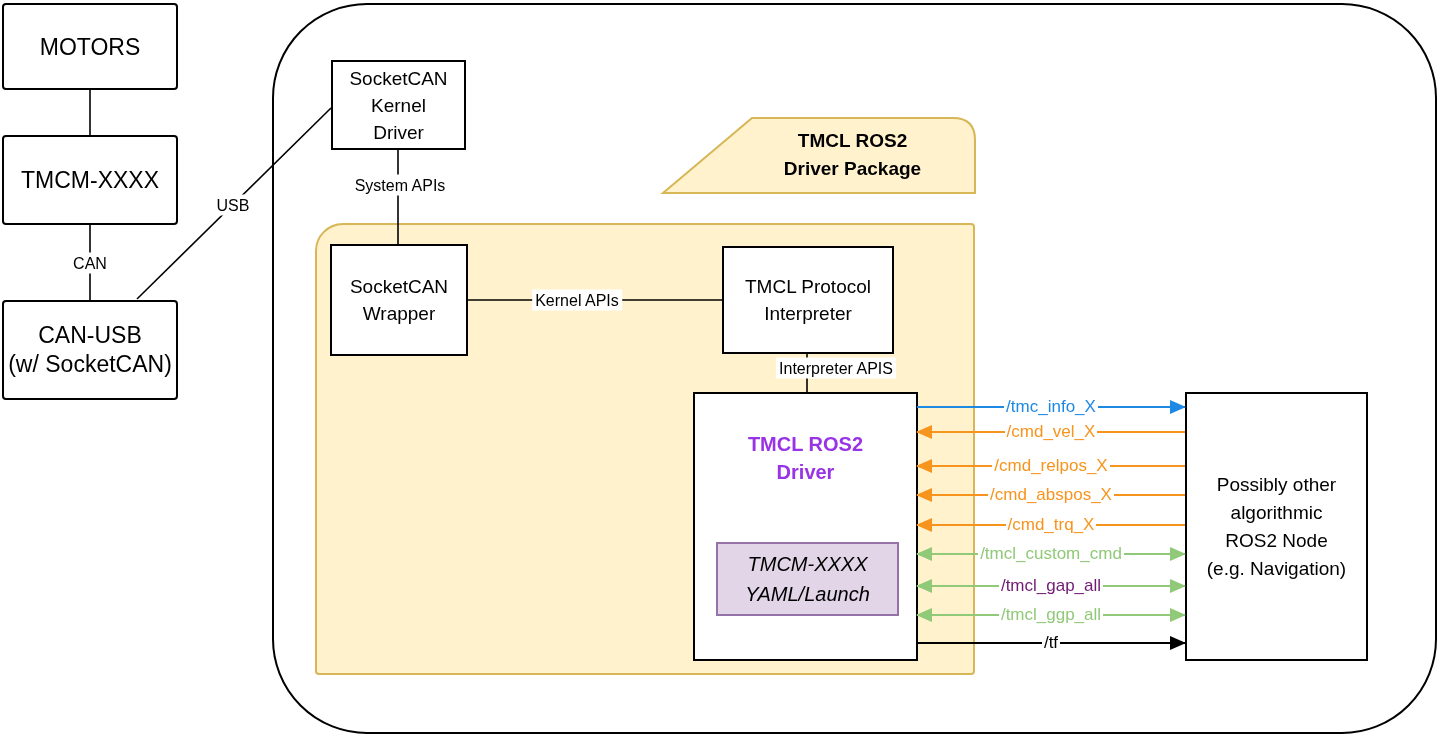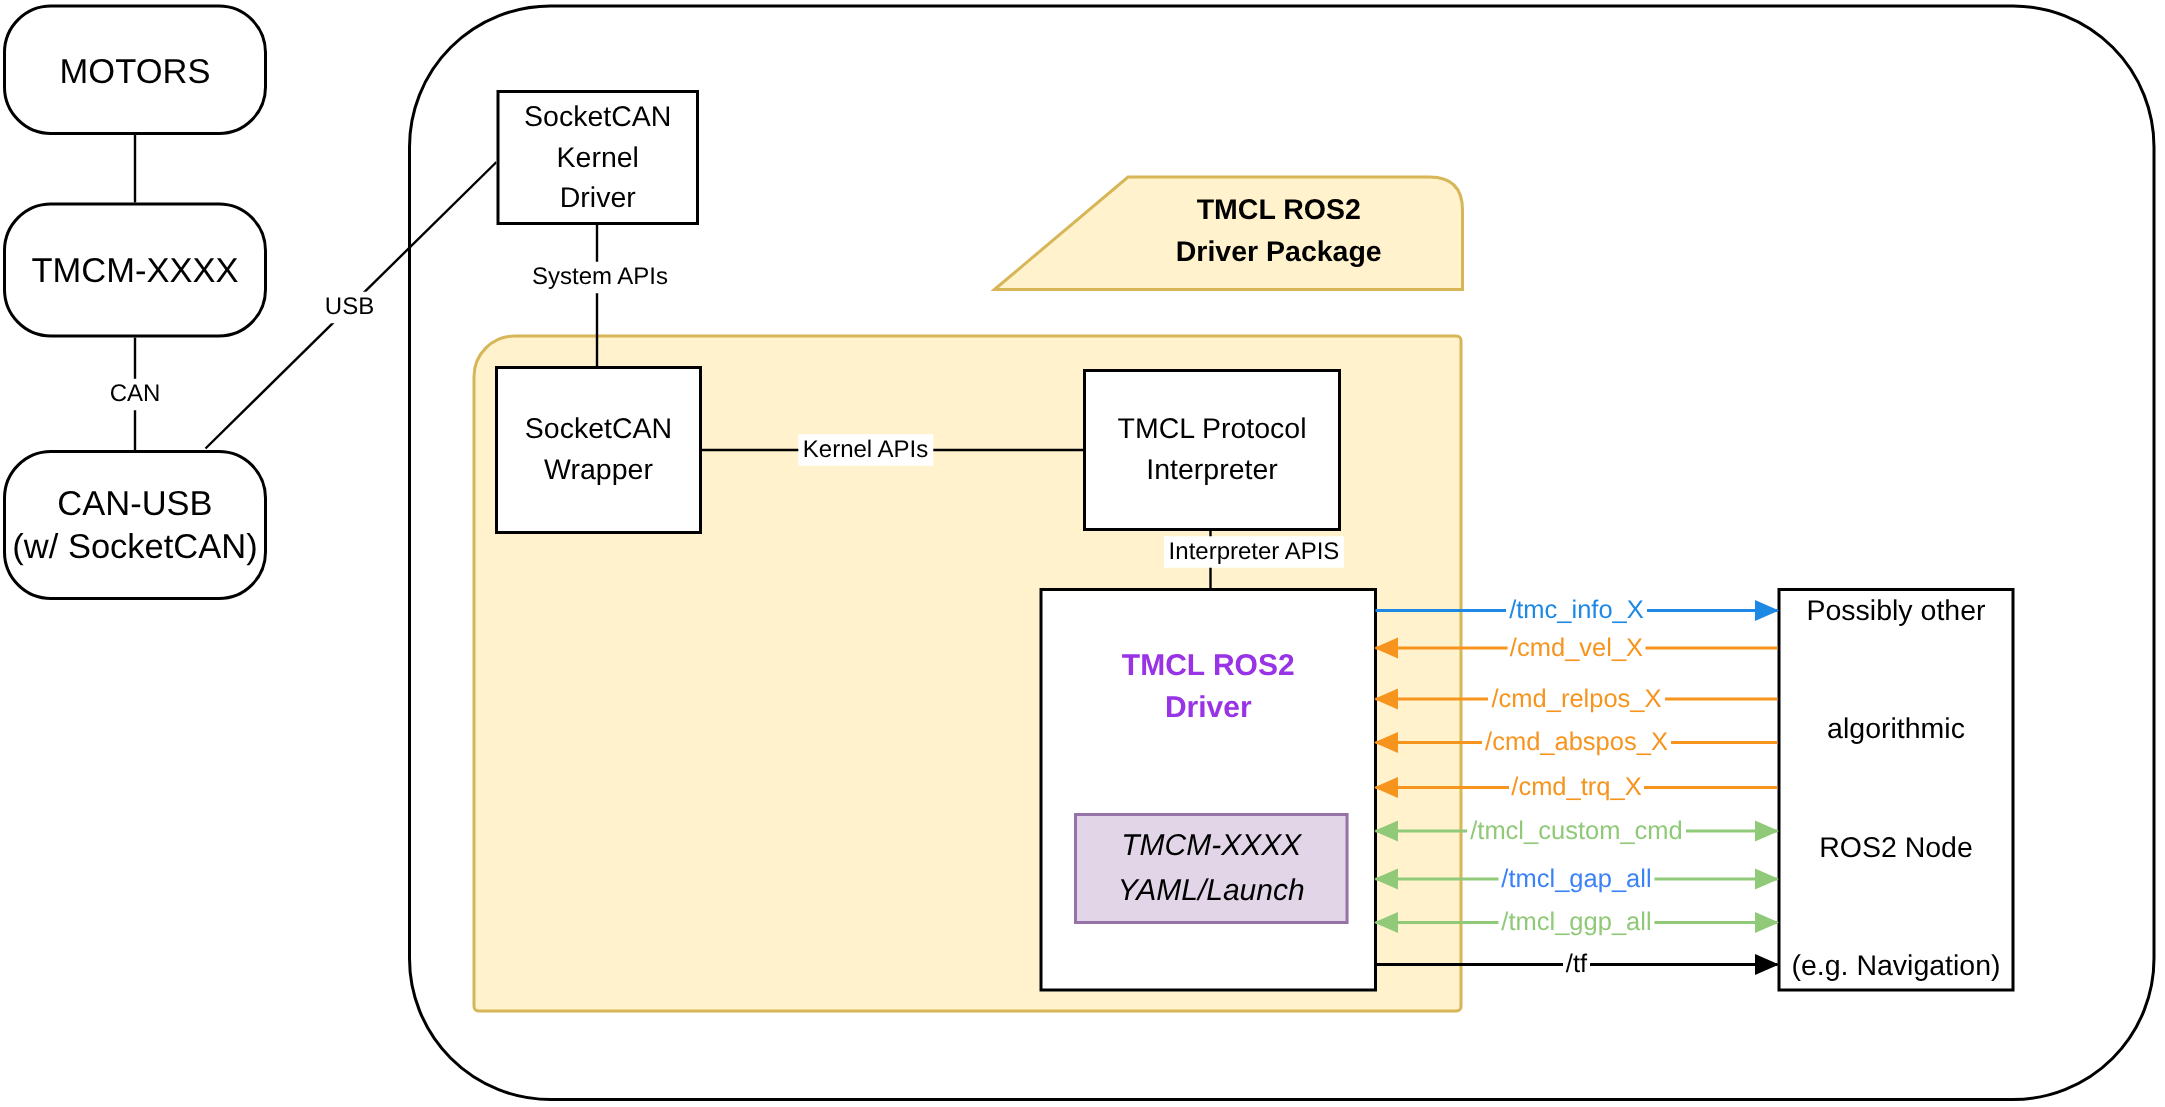--- a/index.html
+++ b/index.html
@@ -5,21 +5,21 @@
   * { margin: 0; padding: 0; box-sizing: border-box; }
   html, body { background: #ffffff; }
   body { font-family: "Liberation Sans", sans-serif; color: #000; }
   #canvas { position: relative; width: 1443px; height: 738px; background: #fff; overflow: hidden; }
 
   .node {
     position: absolute; background: #fff; border: 2px solid #000;
     display: flex; flex-direction: column; align-items: center; justify-content: center;
     text-align: center; z-index: 3; line-height: 27px; font-size: 19px;
   }
-  .rounded { border-radius: 32px; }
+  .rounded { border-radius: 4px; }
   .big-text { font-size: 23px; line-height: 30px; }
 
   #outer-host {
     position: absolute; left: 272px; top: 3px; width: 1165px; height: 731px;
     border: 2px solid #000; border-radius: 95px; background: transparent; z-index: 0;
   }
   #host-title {
     position: absolute; left: 700px; top: 11px; width: 307px; text-align: center;
     font-size: 19px; line-height: 28px; z-index: 1;
   }
@@ -125,21 +125,21 @@
     <div id="driver-title">
       <div>TMCL ROS2</div>
       <div>Driver</div>
     </div>
     <div id="yaml-node">
       <div>TMCM-XXXX</div>
       <div>YAML/Launch</div>
     </div>
   </div>
 
-  <div class="node" id="node-right" style="left:1185px; top:392px; width:158px; height:269px;justify-content:space-between;">
+  <div class="node" id="node-right" style="left:1185px; top:392px; width:183px; height:269px;">
     <div>Possibly other</div>
     <div>algorithmic</div>
     <div>ROS2 Node</div>
     <div>(e.g. Navigation)</div>
   </div>
 
   <div id="topic-arrows">
       <div class="topic-row" style="top: 407px;">
         <div class="topic-line" style="background: rgb(30, 136, 229);"></div>
         <div class="arrow-head right" style="border-left-color: rgb(30, 136, 229);"></div>
@@ -168,21 +168,21 @@
       <div class="topic-row" style="top: 554px;">
         <div class="topic-line" style="background: rgb(144, 201, 120);"></div>
         <div class="arrow-head left" style="border-right-color: rgb(144, 201, 120);"></div>
         <div class="arrow-head right" style="border-left-color: rgb(144, 201, 120);"></div>
         <div class="topic-label"><span style="color: rgb(144, 201, 120);">/tmcl_custom_cmd</span></div>
       </div>
       <div class="topic-row" style="top: 586px;">
         <div class="topic-line" style="background: rgb(144, 201, 120);"></div>
         <div class="arrow-head left" style="border-right-color: rgb(144, 201, 120);"></div>
         <div class="arrow-head right" style="border-left-color: rgb(144, 201, 120);"></div>
-        <div class="topic-label"><span style="color: #3b82f6;">/tmcl_gap_all</span></div>
+        <div class="topic-label"><span style="color: #701a75;">/tmcl_gap_all</span></div>
       </div>
       <div class="topic-row" style="top: 615px;">
         <div class="topic-line" style="background: rgb(144, 201, 120);"></div>
         <div class="arrow-head left" style="border-right-color: rgb(144, 201, 120);"></div>
         <div class="arrow-head right" style="border-left-color: rgb(144, 201, 120);"></div>
         <div class="topic-label"><span style="color: rgb(144, 201, 120);">/tmcl_ggp_all</span></div>
       </div>
       <div class="topic-row" style="top: 643px;">
         <div class="topic-line" style="background: rgb(0, 0, 0);"></div>
         <div class="arrow-head right" style="border-left-color: rgb(0, 0, 0);"></div>

